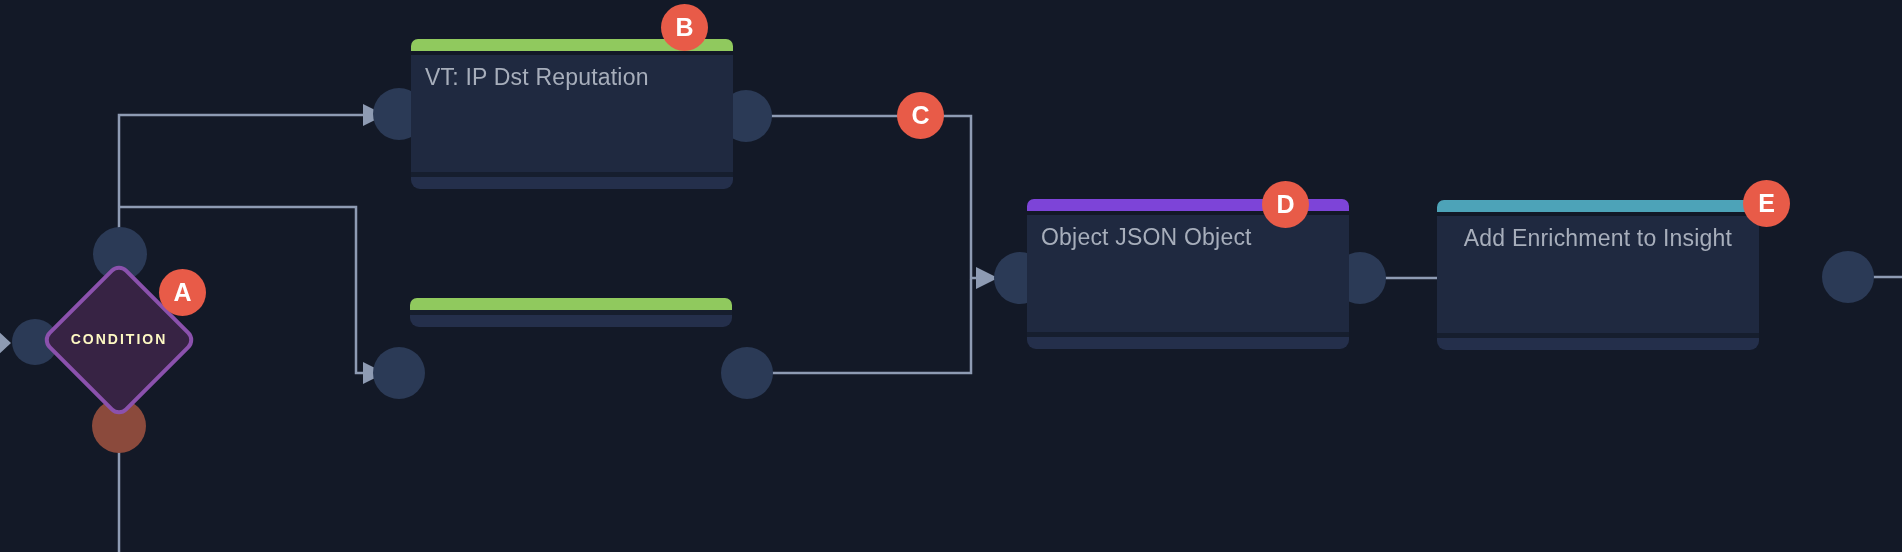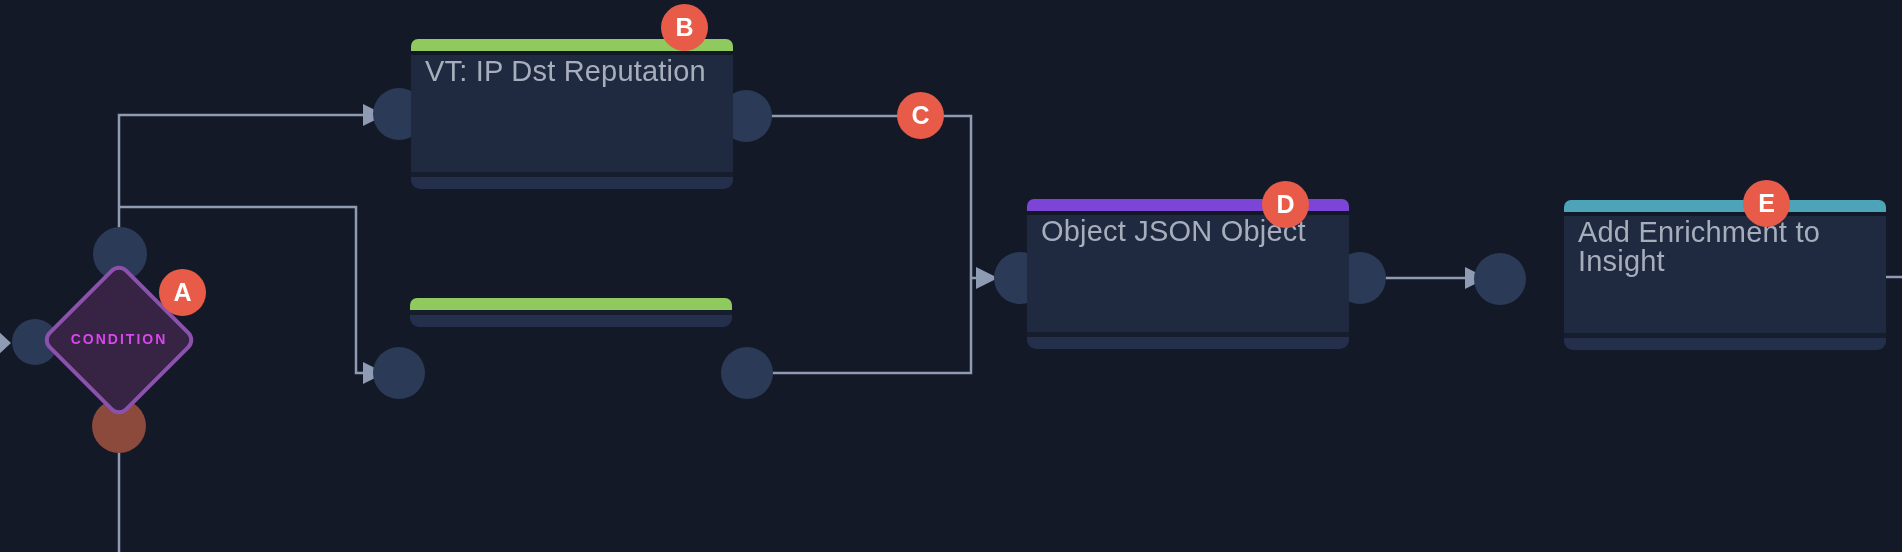--- a/index.html
+++ b/index.html
@@ -13,33 +13,33 @@
   .port{position:absolute;border-radius:50%;background:#2b3a56;z-index:2;}
   .port.p52{width:52px;height:52px;}
   .port.p54{width:54px;height:54px;}
   .port.p46{width:46px;height:46px;}
   .port.brown{background:#8b4a3c;}
   
   .node{position:absolute;width:322px;z-index:3;}
   .node-bar{height:12px;border-radius:7px 7px 0 0;}
   .node-body{
     height:121px;box-sizing:border-box;background:#1f2940;border-top:4px solid #121826;
-    padding:2px 14px;color:#a7aebb;font-size:29px;line-height:29px;letter-spacing:.2px;
+    padding:8px 14px;color:#a7aebb;font-size:23px;line-height:29px;letter-spacing:.2px;
   }
   .node-strip{height:5px;background:#161e2e;}
   .node-footer{height:12px;background:#242f4b;border-radius:0 0 9px 9px;}
   
   #condition-diamond{
     position:absolute;left:63px;top:284px;width:112px;height:112px;box-sizing:border-box;
     background:#372344;border:4px solid #8b51ad;border-radius:12px;
     transform:rotate(45deg);z-index:3;
   }
   #condition-label{
     position:absolute;left:29px;top:331px;width:180px;text-align:center;z-index:4;
-    color:#d946ef;font-size:14px;font-weight:bold;letter-spacing:2px;
+    color:#fef9c3;font-size:14px;font-weight:bold;letter-spacing:2px;
   }
   
   .badge{
     position:absolute;width:47px;height:47px;border-radius:50%;background:#e85b48;
     color:#ffffff;font-size:25px;font-weight:bold;z-index:5;
     display:flex;align-items:center;justify-content:center;
   }
 </style>
 </head>
 <body>
@@ -94,21 +94,21 @@
     <div class="node-footer"></div>
   </div>
 
   <div class="node" style="left:1027px;top:199px;">
     <div class="node-bar" style="background-color: rgb(125, 68, 216);"></div>
     <div class="node-body"><span>Object JSON Object</span></div>
     <div class="node-strip"></div>
     <div class="node-footer"></div>
   </div>
 
-  <div class="node" style="left:1564px;top:200px;">
+  <div class="node" style="left:1437px;top:200px;text-align:center;">
     <div class="node-bar" style="background-color: rgb(77, 163, 184);"></div>
     <div class="node-body"><span>Add Enrichment to Insight</span></div>
     <div class="node-strip"></div>
     <div class="node-footer"></div>
   </div>
 
   <div class="badge" style="left:159px;top:269px;">A</div>
   <div class="badge" style="left:661px;top:4px;">B</div>
   <div class="badge" style="left:897px;top:92px;">C</div>
   <div class="badge" style="left:1262px;top:181px;">D</div>

